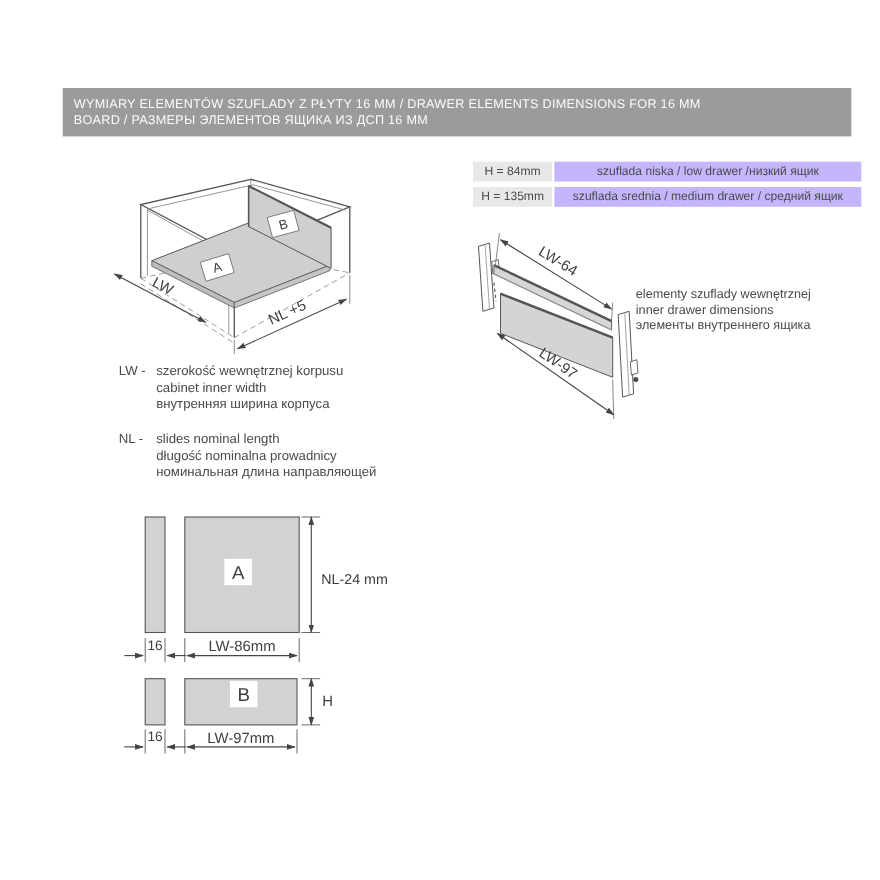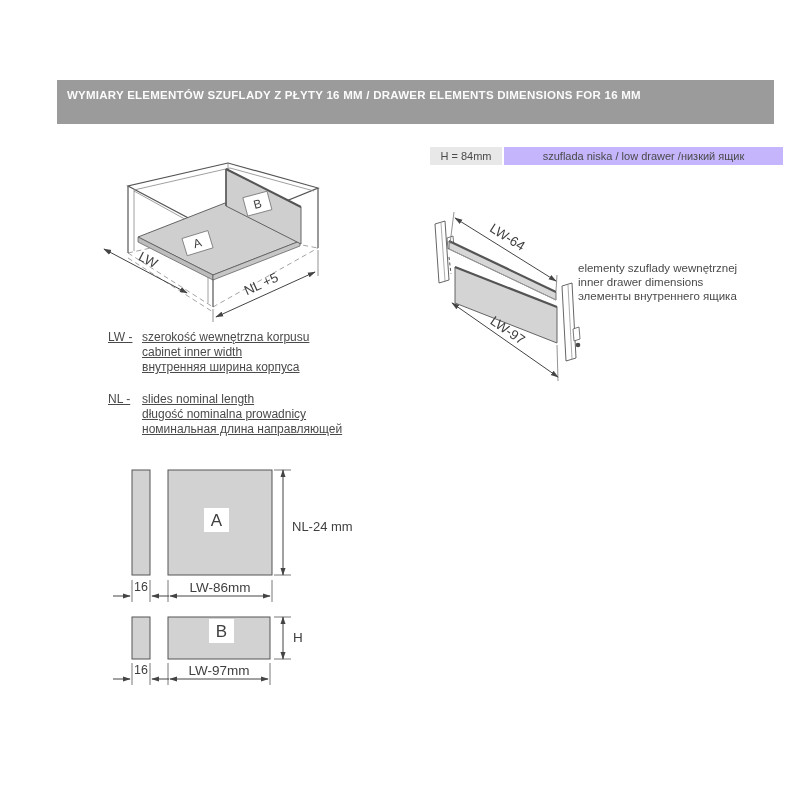--- a/index.html
+++ b/index.html
@@ -3,63 +3,68 @@
 <meta charset="utf-8">
 <style>
   html,body{margin:0;padding:0;background:#fff;}
   body{font-family:"Liberation Sans", sans-serif;}
   #page{position:relative;width:800px;height:800px;background:#ffffff;overflow:hidden;}
 
   
   .header-bar{
     position:absolute;left:57px;top:80px;width:717px;height:44px;
     background:#9b9b9b;color:#fbfbfb;box-sizing:border-box;
-    padding:8px 8px 0 10px;font-size:11.5px;font-weight:bold;
+    padding:8px 8px 0 10px;font-size:11.5px;font-weight:normal;
     letter-spacing:0.25px;line-height:14.5px;
   }
 
   
   .size-table{position:absolute;left:430px;top:147px;width:353px;}
   .size-row{display:flex;height:18px;margin-bottom:5px;}
   .size-cell-h{
     width:72px;background:#e8e8e8;margin-right:2px;
     display:flex;align-items:center;justify-content:center;
     font-size:11px;color:#4a4a4a;white-space:nowrap;
   }
   .size-cell-desc{
     flex:1;background:#c4b5fd;
     display:flex;align-items:center;justify-content:center;
     font-size:11px;color:#4a4a4a;white-space:nowrap;
   }
 
   
-  .legend{position:absolute;left:108px;top:330px;color:#4a4a4a;font-size:12px;text-decoration:underline;}
+  .legend{position:absolute;left:108px;top:330px;color:#4a4a4a;font-size:12px;}
   .legend-block{display:flex;margin-bottom:17px;}
   .legend-term{width:34px;flex:none;line-height:15px;}
   .legend-lines div{line-height:15px;}
 
   
   .inner-caption{position:absolute;left:578px;top:261px;color:#4a4a4a;font-size:11.5px;line-height:14px;}
 
   svg{position:absolute;overflow:visible;}
   svg text{font-family:"Liberation Sans", sans-serif;fill:#3f3f3f;}
 </style>
 </head>
 <body>
 
 <div id="page">
 
   <div class="header-bar">
     <div>WYMIARY ELEMENTÓW SZUFLADY Z PŁYTY 16 MM / DRAWER ELEMENTS DIMENSIONS FOR 16 MM</div>
+    <div>BOARD / РАЗМЕРЫ ЭЛЕМЕНТОВ ЯЩИКА ИЗ ДСП 16 ММ</div>
   </div>
 
   <div class="size-table">
     <div class="size-row">
       <div class="size-cell-h">H = 84mm</div>
       <div class="size-cell-desc">szuflada niska / low drawer /низкий ящик</div>
+    </div>
+    <div class="size-row">
+      <div class="size-cell-h">H = 135mm</div>
+      <div class="size-cell-desc">szuflada srednia / medium drawer / средний ящик</div>
     </div>
   </div>
 
   <svg style="left:90px;top:150px;" width="250" height="175" viewBox="90 150 250 175">
     <defs>
       <marker id="mA" viewBox="0 0 10 10" refX="9" refY="5" markerWidth="8" markerHeight="8" orient="auto-start-reverse">
         <path d="M0,1.8 L10,5 L0,8.2 Z" fill="#444"></path>
       </marker>
     </defs>
 
@@ -168,21 +173,21 @@
   <div class="inner-caption">
     <div>elementy szuflady wewnętrznej</div>
     <div>inner drawer dimensions</div>
     <div>элементы внутреннего ящика</div>
   </div>
 
   <div class="legend">
     <div class="legend-block">
       <div class="legend-term">LW -</div>
       <div class="legend-lines">
-        <div>szerokość wewnętrzna korpusu</div>
+        <div>szerokość wewnętrznej korpusu</div>
         <div>cabinet inner width</div>
         <div>внутренняя ширина корпуса</div>
       </div>
     </div>
     <div class="legend-block">
       <div class="legend-term">NL -</div>
       <div class="legend-lines">
         <div>slides nominal length</div>
         <div>długość nominalna prowadnicy</div>
         <div>номинальная длина направляющей</div>

